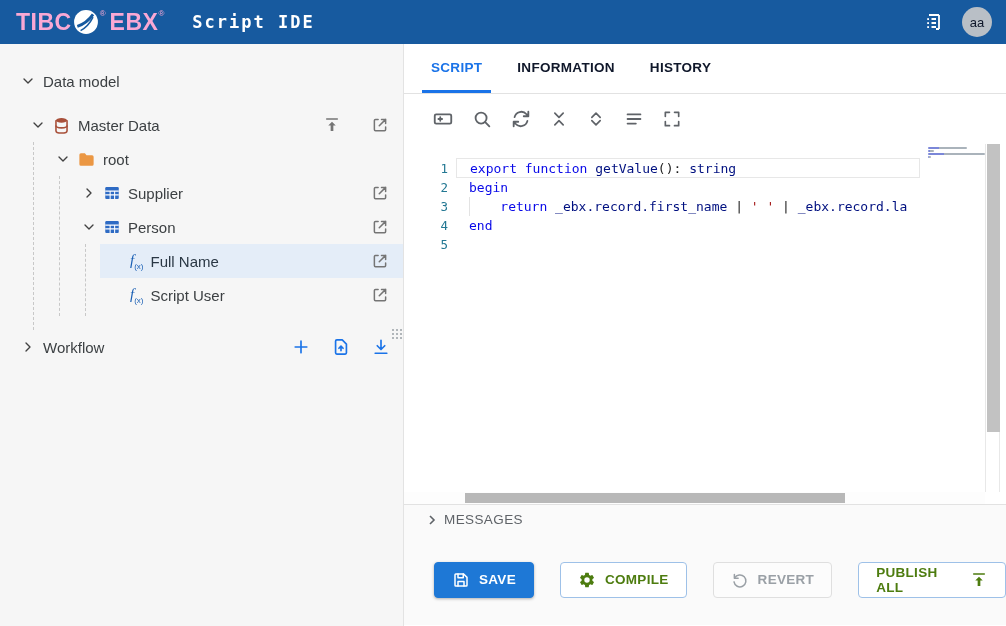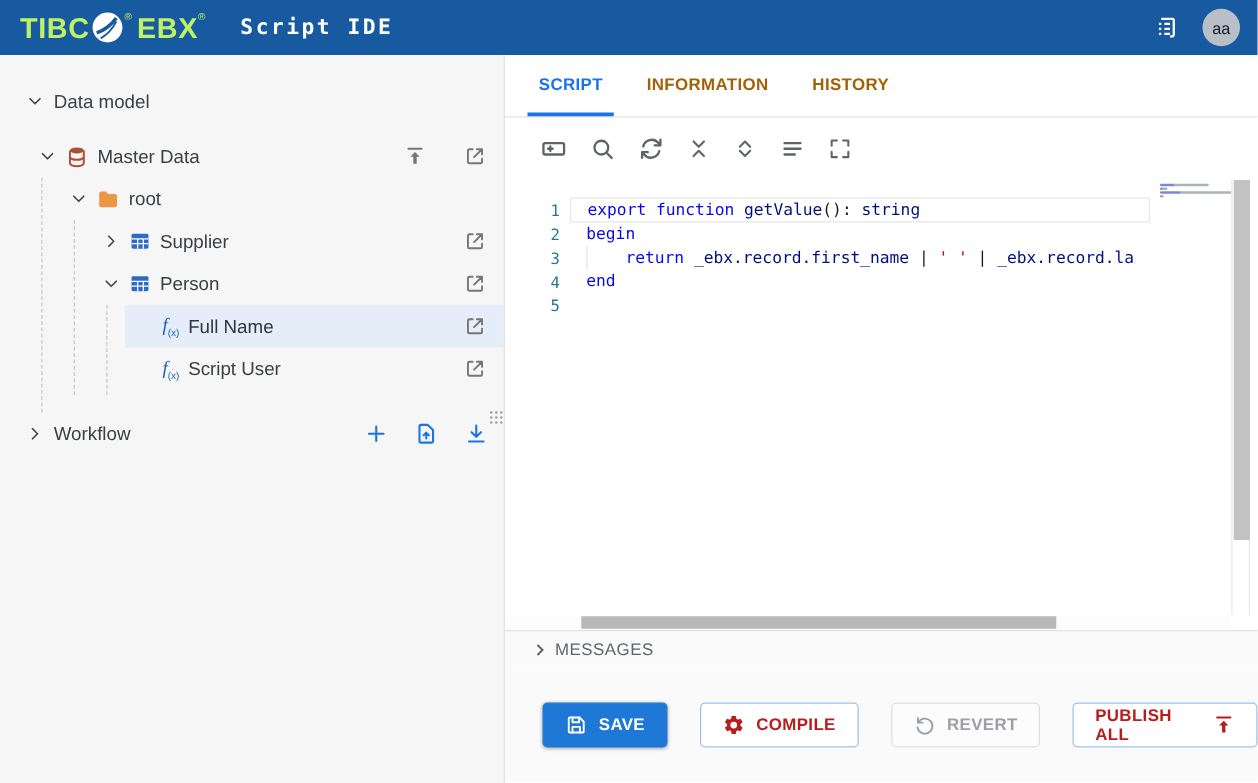--- a/index.html
+++ b/index.html
@@ -1,21 +1,21 @@
 <!DOCTYPE html>
 <html><head>
 <meta charset="utf-8">
 <style>
   * { margin:0; padding:0; box-sizing:border-box; }
   html,body { width:1006px; height:626px; overflow:hidden; font-family:"Liberation Sans",sans-serif; background:#fff; }
   .icon svg { display:block; }
 
   
   .header { position:absolute; left:0; top:0; width:1006px; height:44px; background:#175A9F; display:flex; align-items:center; padding:0 14px 0 16px; }
-  .brand { display:flex; align-items:flex-start; color:#bef264; }
+  .brand { display:flex; align-items:flex-start; color:#f9a8d4; }
   .brand-txt { font-size:23px; font-weight:700; letter-spacing:.5px; line-height:30px; }
   .globe { margin:2px 1px 0 1px; }
   .reg { font-size:8px; margin-top:2px; }
   .app-title { color:#fff; font-family:"DejaVu Sans Mono",monospace; font-weight:700; font-size:17px; letter-spacing:2px; margin-left:28px; }
   .header-right { margin-left:auto; display:flex; align-items:center; gap:16px; }
   .hdr-menu { color:#fff; cursor:pointer; }
   .avatar { width:30px; height:30px; border-radius:50%; background:#b9bfc6; color:#0f172a; font-size:13px; display:flex; align-items:center; justify-content:center; }
 
   
   .sidebar { position:absolute; left:0; top:44px; width:404px; height:602px; background:#f6f6f6; border-right:1px solid #e3e3e3; }
@@ -33,21 +33,21 @@
   .wf-row .trail .icon { color:#1a73e8; }
   .guide { position:absolute; width:0; border-left:1px dashed #c8c8c8; }
   .fxf { font-family:"Liberation Serif",serif; font-style:italic; font-size:15px; color:#1a5fb4; }
   .fxsub { font-size:8px; color:#1a5fb4; vertical-align:sub; }
   .handle { position:absolute; left:392px; top:329px; width:12px; height:15px; display:grid; grid-template-columns:repeat(3,2px); grid-auto-rows:2px; gap:2px; cursor:col-resize; }
   .handle i { background:#9aa0a6; border-radius:50%; }
 
   
   .main { position:absolute; left:404px; top:44px; width:602px; height:548px; background:#fff; }
   .tabs { height:50px; border-bottom:1px solid #e2e2e2; display:flex; align-items:stretch; padding-left:18px; }
-  .tab { display:flex; align-items:center; padding:0 9px; margin-right:17px; font-size:13.5px; font-weight:700; letter-spacing:.3px; color:#a16207; border-bottom:3px solid transparent; cursor:pointer; }
+  .tab { display:flex; align-items:center; padding:0 9px; margin-right:17px; font-size:13.5px; font-weight:700; letter-spacing:.3px; color:#0f172a; border-bottom:3px solid transparent; cursor:pointer; }
   .tab.active { color:#1a73e8; border-bottom-color:#1a73e8; }
   .toolbar { height:50px; display:flex; align-items:center; gap:17px; padding-left:28px; }
   .toolbar .icon { color:#5f6368; cursor:pointer; }
 
   
   .editor { position:relative; height:360px; background:#fff; font-family:"DejaVu Sans Mono",monospace; font-size:13px; }
   .lines { padding-top:15px; }
   .cline { display:flex; height:19px; line-height:19px; }
   .gut { flex:0 0 52px; text-align:right; padding-right:8px; color:#237893; font-size:12.5px; }
   .ctext { flex:1; padding-left:13px; margin-right:86px; white-space:pre; color:#1b1b1b; position:relative; }
@@ -61,21 +61,21 @@
   .hscroll { position:absolute; left:0; bottom:0; height:12px; right:21px; background:#fdfdfd; }
   .hthumb { position:absolute; left:61px; top:1px; width:380px; height:10px; background:#b8b8b8; cursor:pointer; }
 
   
   .messages { height:30px; background:#fafafa; border-top:1px solid #e2e2e2; display:flex; align-items:center; padding-left:20px; color:#5f6368; font-size:13.5px; letter-spacing:.4px; cursor:pointer; }
   .messages .chev { margin-right:4px; color:#5f6368; }
   .actions { height:91px; background:#fafafa; display:flex; align-items:center; gap:26px; padding-left:30px; }
   .btn { height:36px; border-radius:4px; display:flex; align-items:center; gap:9px; padding:15px 17px; font-size:13.5px; font-weight:700; letter-spacing:.3px; cursor:pointer; font-family:"Liberation Sans",sans-serif; }
   .btn .icon { flex:0 0 auto; }
   .btn-primary { background:#1E78D6; color:#fff; border:1px solid #1E78D6; box-shadow:0 1px 3px rgba(0,0,0,.3); }
-  .btn-outline { background:#fff; color:#b91c1c; border:1px solid #9ec1e8; }
+  .btn-outline { background:#fff; color:#4d7c0f; border:1px solid #9ec1e8; }
   .btn-disabled { background:#fcfcfc; color:#9aa0a6; border:1px solid #dfdfdf; cursor:default; }
 </style>
 </head>
 <body>
 
 <div class="header">
   <div class="brand">
     <span class="brand-txt">TIBC</span>
     <span class="globe icon">
       <svg width="26" height="26" viewBox="0 0 24 24">

